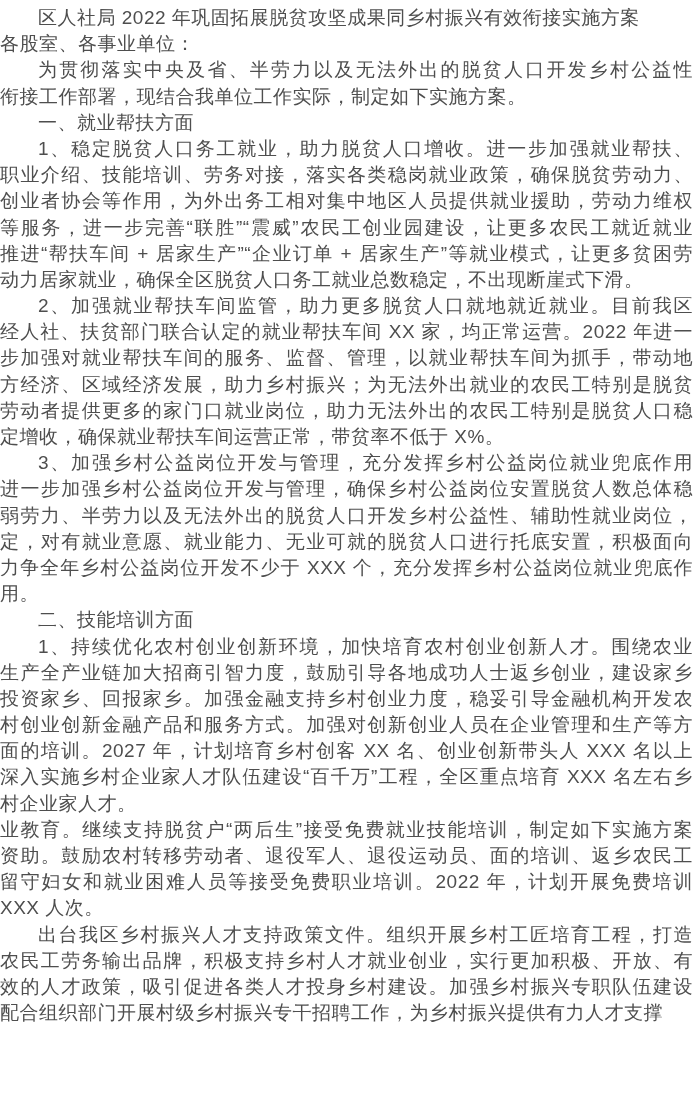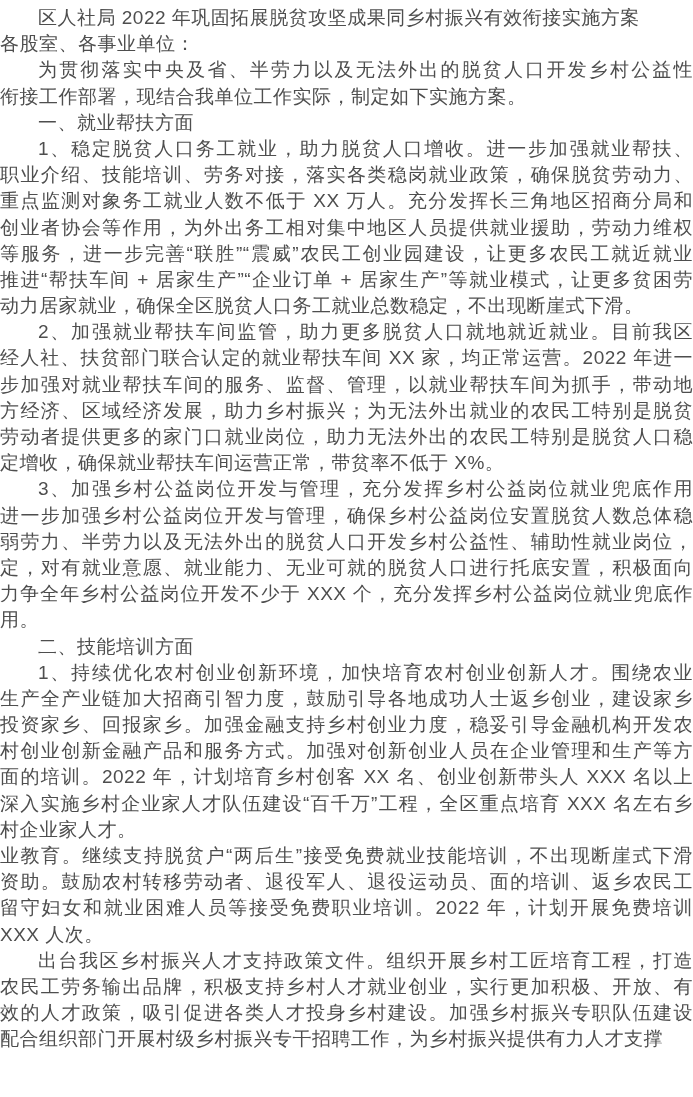--- a/index.html
+++ b/index.html
@@ -43,21 +43,20 @@
 <body>
 
 <div class="doc" style="background: rgb(255, 255, 255); color: rgb(78, 78, 78);">
     <div class="line indent last">区人社局 2022 年巩固拓展脱贫攻坚成果同乡村振兴有效衔接实施方案</div>
     <div class="line last">各股室、各事业单位：</div>
     <div class="line indent">为贯彻落实中央及省、半劳力以及无法外出的脱贫人口开发乡村公益性</div>
     <div class="line last">衔接工作部署，现结合我单位工作实际，制定如下实施方案。</div>
     <div class="line indent last">一、就业帮扶方面</div>
     <div class="line indent">1、稳定脱贫人口务工就业，助力脱贫人口增收。进一步加强就业帮扶、</div>
     <div class="line">职业介绍、技能培训、劳务对接，落实各类稳岗就业政策，确保脱贫劳动力、</div>
-    <div class="line">重点监测对象务工就业人数不低于 XX 万人。充分发挥长三角地区招商分局和</div>
     <div class="line">创业者协会等作用，为外出务工相对集中地区人员提供就业援助，劳动力维权</div>
     <div class="line">等服务，进一步完善“联胜”“震威”农民工创业园建设，让更多农民工就近就业</div>
     <div class="line">推进“帮扶车间 + 居家生产”“企业订单 + 居家生产”等就业模式，让更多贫困劳</div>
     <div class="line last">动力居家就业，确保全区脱贫人口务工就业总数稳定，不出现断崖式下滑。</div>
     <div class="line indent">2、加强就业帮扶车间监管，助力更多脱贫人口就地就近就业。目前我区</div>
     <div class="line">经人社、扶贫部门联合认定的就业帮扶车间 XX 家，均正常运营。2022 年进一</div>
     <div class="line">步加强对就业帮扶车间的服务、监督、管理，以就业帮扶车间为抓手，带动地</div>
     <div class="line">方经济、区域经济发展，助力乡村振兴；为无法外出就业的农民工特别是脱贫</div>
     <div class="line">劳动者提供更多的家门口就业岗位，助力无法外出的农民工特别是脱贫人口稳</div>
     <div class="line last">定增收，确保就业帮扶车间运营正常，带贫率不低于 X%。</div>
@@ -65,24 +64,24 @@
     <div class="line">进一步加强乡村公益岗位开发与管理，确保乡村公益岗位安置脱贫人数总体稳</div>
     <div class="line">弱劳力、半劳力以及无法外出的脱贫人口开发乡村公益性、辅助性就业岗位，</div>
     <div class="line">定，对有就业意愿、就业能力、无业可就的脱贫人口进行托底安置，积极面向</div>
     <div class="line">力争全年乡村公益岗位开发不少于 XXX 个，充分发挥乡村公益岗位就业兜底作</div>
     <div class="line last">用。</div>
     <div class="line indent last">二、技能培训方面</div>
     <div class="line indent">1、持续优化农村创业创新环境，加快培育农村创业创新人才。围绕农业</div>
     <div class="line">生产全产业链加大招商引智力度，鼓励引导各地成功人士返乡创业，建设家乡</div>
     <div class="line">投资家乡、回报家乡。加强金融支持乡村创业力度，稳妥引导金融机构开发农</div>
     <div class="line">村创业创新金融产品和服务方式。加强对创新创业人员在企业管理和生产等方</div>
-    <div class="line">面的培训。2022 年，计划培育乡村创客 XX 名、创业创新带头人 XXX 名以上</div>
+    <div class="line">面的培训。2027 年，计划培育乡村创客 XX 名、创业创新带头人 XXX 名以上</div>
     <div class="line">深入实施乡村企业家人才队伍建设“百千万”工程，全区重点培育 XXX 名左右乡</div>
     <div class="line last">村企业家人才。</div>
-    <div class="line">业教育。继续支持脱贫户“两后生”接受免费就业技能培训，不出现断崖式下滑</div>
+    <div class="line">业教育。继续支持脱贫户“两后生”接受免费就业技能培训，制定如下实施方案</div>
     <div class="line">资助。鼓励农村转移劳动者、退役军人、退役运动员、面的培训、返乡农民工</div>
     <div class="line">留守妇女和就业困难人员等接受免费职业培训。2022 年，计划开展免费培训</div>
     <div class="line last">XXX 人次。</div>
     <div class="line indent">出台我区乡村振兴人才支持政策文件。组织开展乡村工匠培育工程，打造</div>
     <div class="line">农民工劳务输出品牌，积极支持乡村人才就业创业，实行更加积极、开放、有</div>
     <div class="line">效的人才政策，吸引促进各类人才投身乡村建设。加强乡村振兴专职队伍建设</div>
     <div class="line last">配合组织部门开展村级乡村振兴专干招聘工作，为乡村振兴提供有力人才支撑</div>
   </div>
 
 </body></html>

